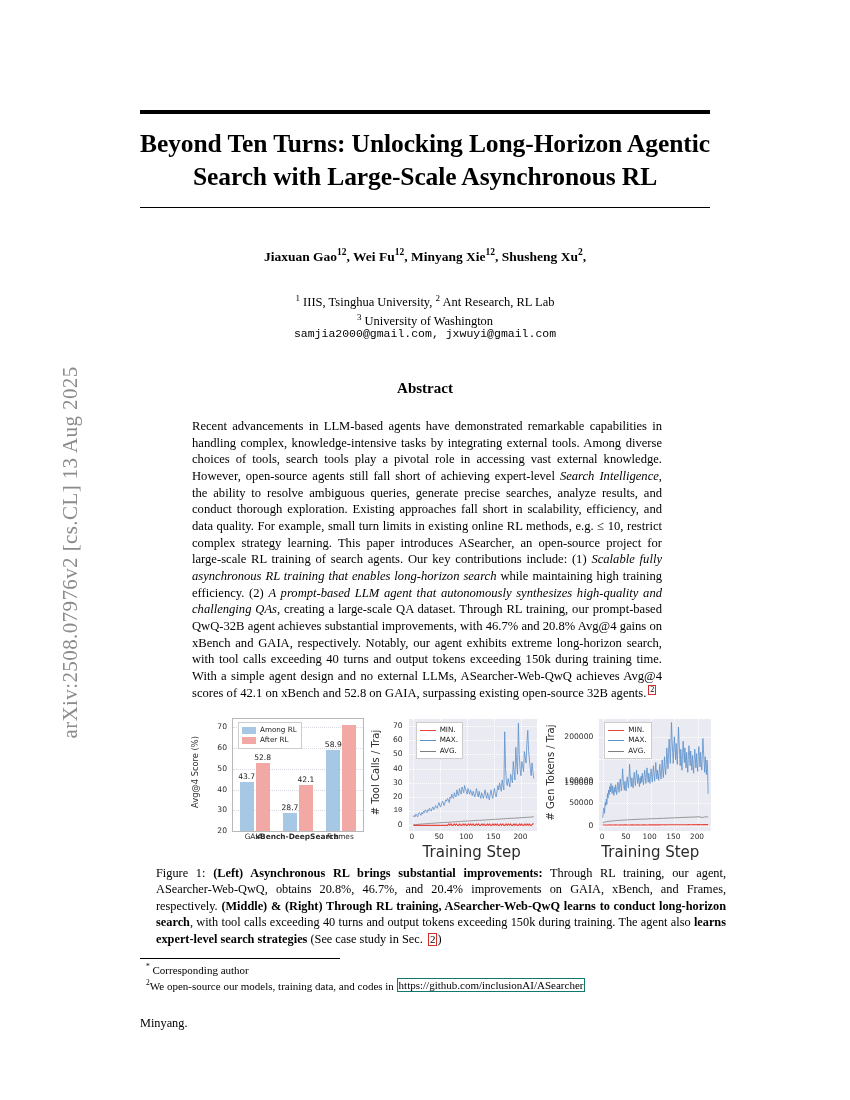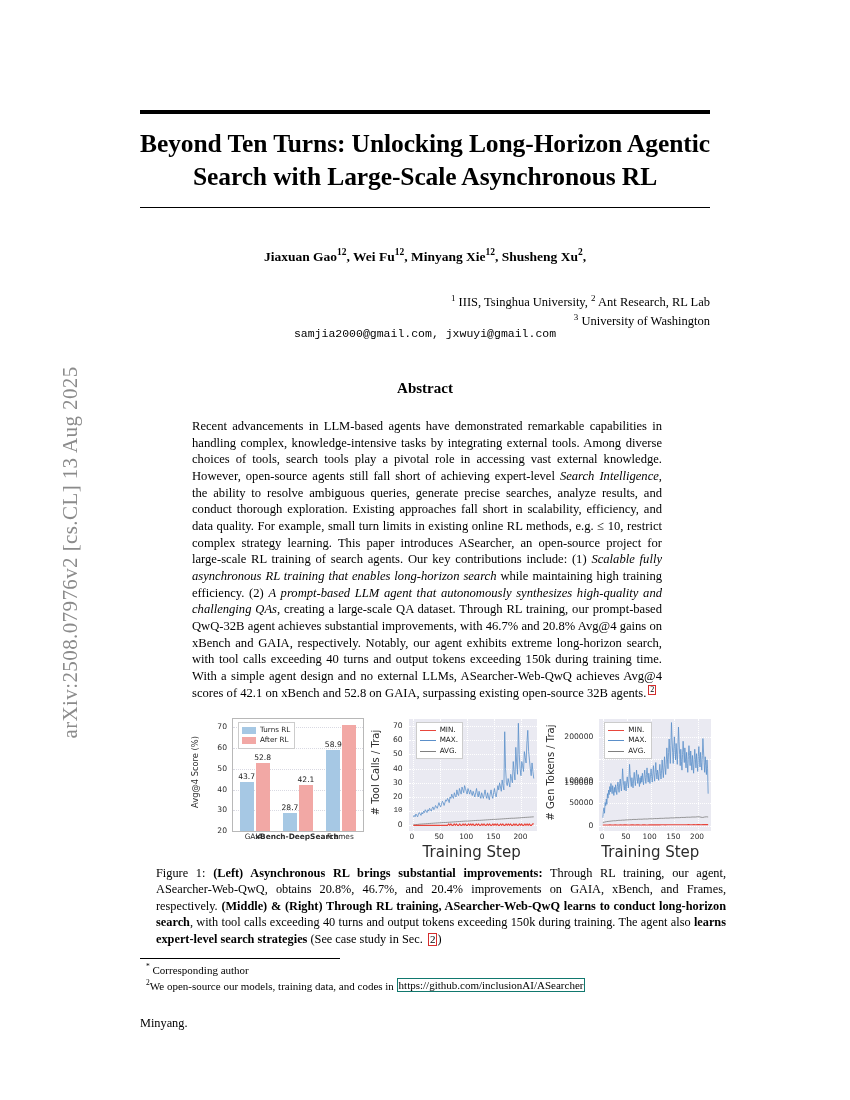--- a/index.html
+++ b/index.html
@@ -87,21 +87,21 @@
     font-weight: bold;
     line-height: 1.5;
   }
   #authors sup { font-size: 9.5px; font-weight: bold; }
 
   #affiliations {
     position: absolute;
     left: 0;
     top: 292px;
     width: 570px;
-    text-align: right;
+    text-align: center;
     font-size: 12.5px;
     line-height: 1.45;
   }
   #affiliations sup { font-size: 9px; }
   #emails {
     position: absolute;
     left: 0;
     top: 327px;
     width: 570px;
     text-align: center;
@@ -394,21 +394,21 @@
           <div class="bar-val" style="left: 117px; width: 30px; bottom: 106.57px; margin-left: 28px;">70.9</div>
         </div>
       <div class="xtick-row" id="left-xticks" style="left:44px;top:118px;width:130px;">
           <div class="x" style="left: 21.6667px;">GAIA</div>
           <div class="x" style="left: 65px; font-weight: bold;">xBench-DeepSearch</div>
           <div class="x" style="left: 108.333px;">Frames</div>
         </div>
       <div class="legend" id="left-legend" style="left:50px;top:8px;">
           <div class="row">
             <span class="swatch" style="background: rgb(166, 200, 228);"></span>
-            <span>Turns RL</span>
+            <span>Among RL</span>
           </div>
           <div class="row">
             <span class="swatch" style="background: rgb(242, 168, 165);"></span>
             <span>After RL</span>
           </div>
         </div>
     </div>
 
     <div class="panel mid-panel">
       <div class="ylabel big" style="left:0px;top:2px;height:112px;width:16px;">

